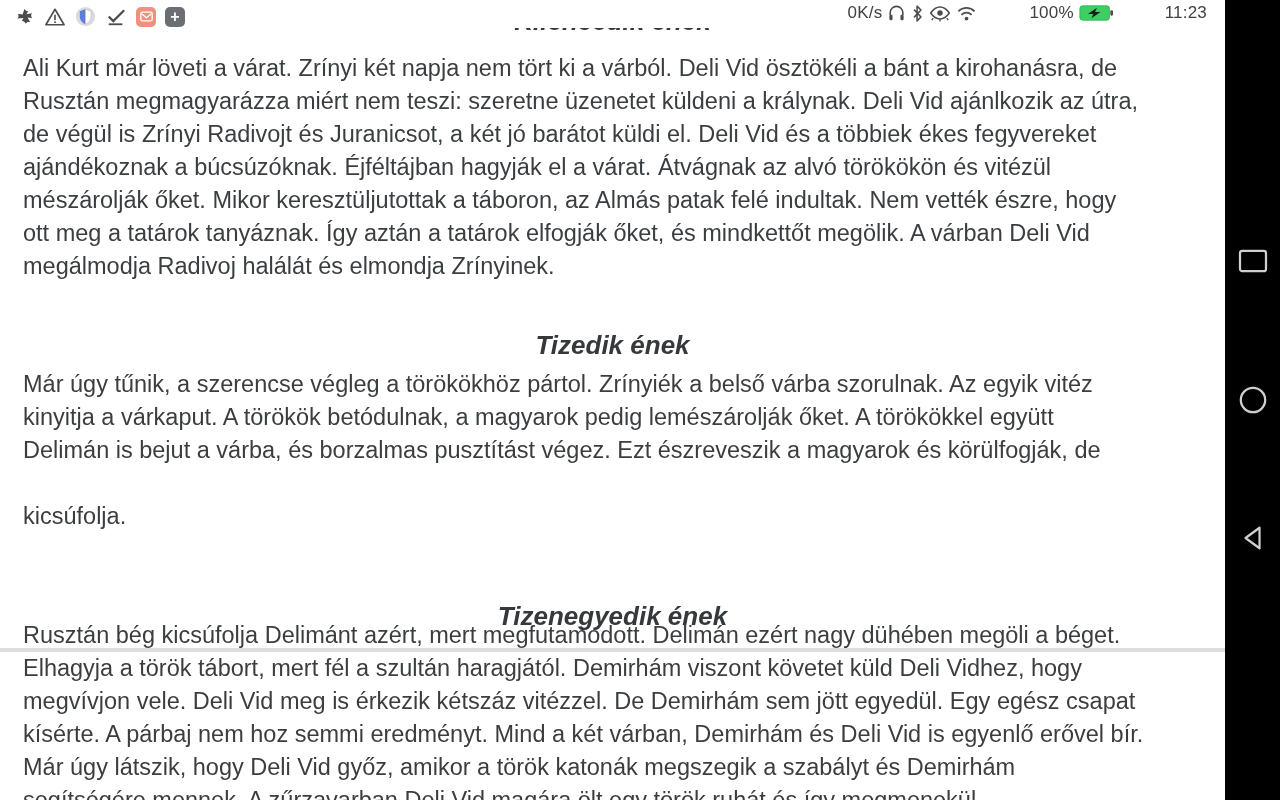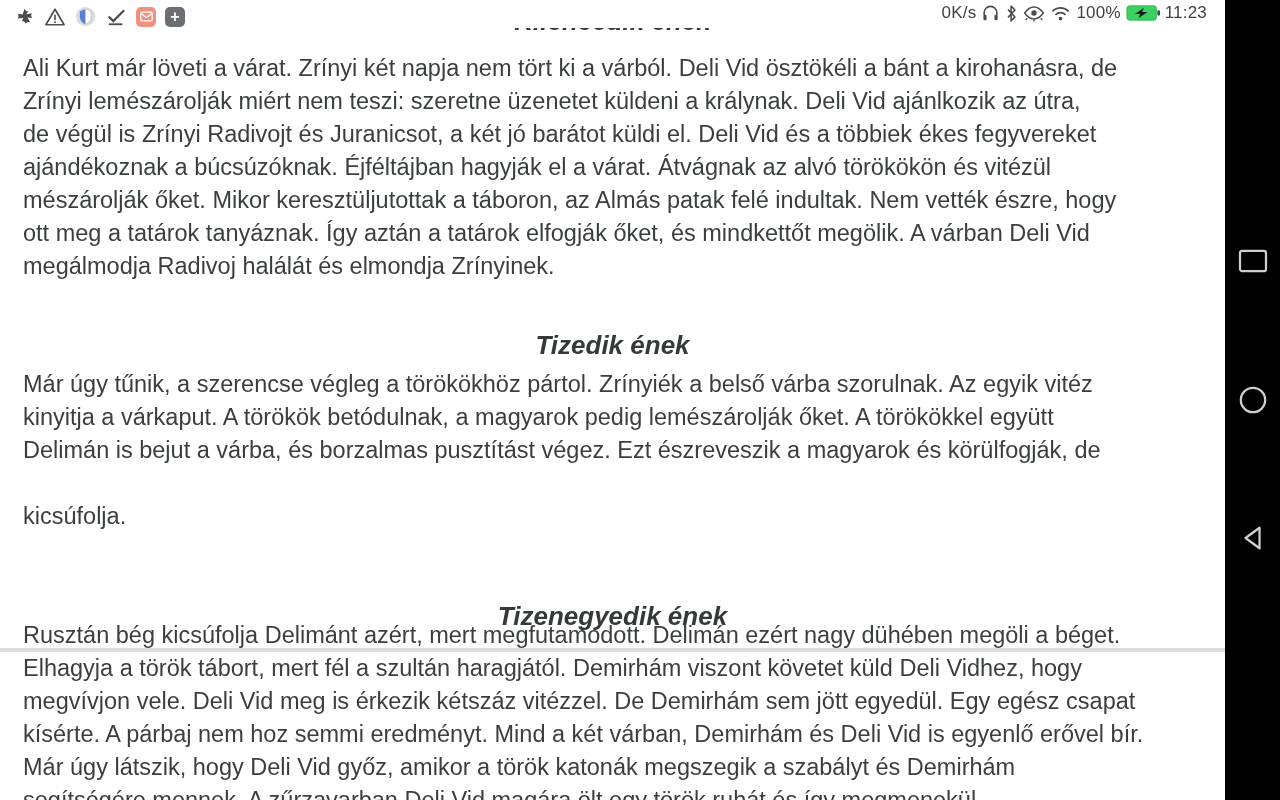--- a/index.html
+++ b/index.html
@@ -14,21 +14,21 @@
     position:absolute;top:0;left:0;width:1225px;height:28px;
     background:#ffffff;z-index:10;
   }
   .sb-left{
     position:absolute;left:14px;top:6px;display:flex;align-items:center;gap:9px;
   }
   .sb-right{
     position:absolute;right:18px;top:3px;display:flex;align-items:center;gap:5px;
     color:#3f4245;font-size:17px;
   }
-  .sb-right .txt{letter-spacing:0.2px;}
+  .sb-right .txt{letter-spacing:0.2px;margin-left:47px;}
   .sb-icon{display:inline-flex;align-items:center;justify-content:center;}
   .app-badge{
     width:20px;height:20px;border-radius:5px;display:inline-flex;
     align-items:center;justify-content:center;font-weight:bold;color:#fff;
   }
   
   .nav-bar{
     position:absolute;top:0;right:0;width:55px;height:800px;background:#000;z-index:20;
   }
   .nav-btn{position:absolute;left:50%;transform:translateX(-50%);}
@@ -57,21 +57,21 @@
   svg{display:block;}
 </style>
 </head>
 <body>
 
 <div class="page-content">
 
   <div class="song-heading heading-9">Kilencedik ének</div>
 
   <div class="body-line" style="top:52px">Ali Kurt már löveti a várat. Zrínyi két napja nem tört ki a várból. Deli Vid ösztökéli a bánt a kirohanásra, de</div>
-  <div class="body-line" style="top:85px">Zrínyi lemészárolják miért nem teszi: szeretne üzenetet küldeni a králynak. Deli Vid ajánlkozik az útra,</div>
+  <div class="body-line" style="top:85px">Rusztán megmagyarázza miért nem teszi: szeretne üzenetet küldeni a králynak. Deli Vid ajánlkozik az útra,</div>
   <div class="body-line" style="top:118px">de végül is Zrínyi Radivojt és Juranicsot, a két jó barátot küldi el. Deli Vid és a többiek ékes fegyvereket</div>
   <div class="body-line" style="top:151px">ajándékoznak a búcsúzóknak. Éjféltájban hagyják el a várat. Átvágnak az alvó törökökön és vitézül</div>
   <div class="body-line" style="top:184px">mészárolják őket. Mikor keresztüljutottak a táboron, az Almás patak felé indultak. Nem vették észre, hogy</div>
   <div class="body-line" style="top:250px">megálmodja Radivoj halálát és elmondja Zrínyinek.</div>
   <div class="body-line" style="top:217px">ott meg a tatárok tanyáznak. Így aztán a tatárok elfogják őket, és mindkettőt megölik. A várban Deli Vid</div>
 
   <div class="song-heading heading-10">Tizedik ének</div>
 
   <div class="body-line" style="top:368px">Már úgy tűnik, a szerencse végleg a törökökhöz pártol. Zrínyiék a belső várba szorulnak. Az egyik vitéz</div>
   <div class="body-line" style="top:401px">kinyitja a várkaput. A törökök betódulnak, a magyarok pedig lemészárolják őket. A törökökkel együtt</div>

